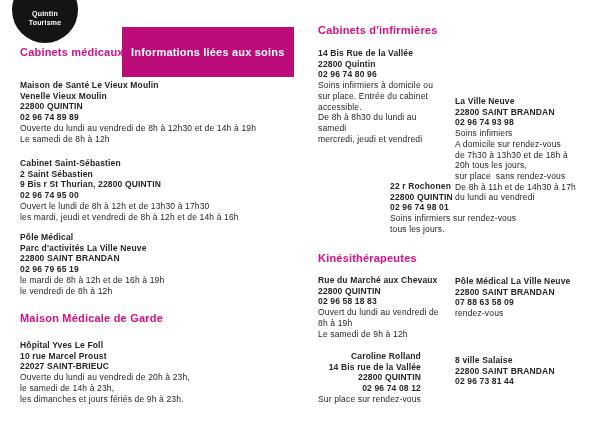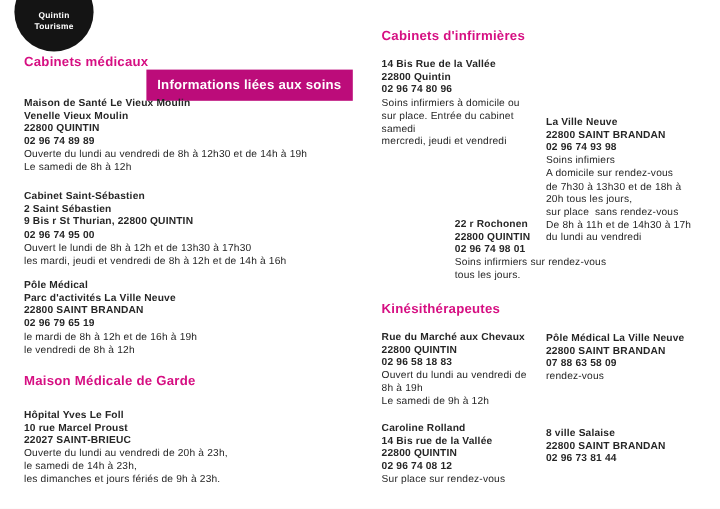--- a/index.html
+++ b/index.html
@@ -19,43 +19,43 @@
     background:var(--c-logo);border-radius:50%;
   }
   .logo-text{
     position:absolute;top:32px;left:0;width:100%;
     text-align:center;color:#ffffff;font-weight:bold;
     font-size:7px;line-height:9px;letter-spacing:.2px;
   }
   .banner{
     position:absolute;left:122px;top:27px;height:18px;line-height:18px;
     background:var(--c-banner);color:#ffffff;font-weight:bold;
-    font-size:11px;padding:4px 9px;letter-spacing:.2px;white-space:pre;margin-top:31px;
+    font-size:11px;padding:16px 9px;letter-spacing:.2px;white-space:pre;
   }
   .heading{
     position:absolute;margin:0;color:var(--c-heading);
     font-size:11px;font-weight:bold;letter-spacing:.2px;white-space:pre;
   }
   .block{position:absolute;color:var(--c-text);}
   .line{font-size:8.5px;line-height:10.7px;letter-spacing:.15px;white-space:pre;}
   .line.b{font-weight:bold;}
   
   #h-med{left:20px;top:46px;}
   #b-maison{left:20px;top:80px;}
   #b-sebastien{left:20px;top:158px;}
   #b-pole{left:20px;top:232px;}
   #h-garde{left:20px;top:312px;}
   #b-hopital{left:20px;top:340px;}
   
   #h-inf{left:318px;top:24px;}
   #b-vallee{left:318px;top:48px;}
-  #b-rochonen{left:379px;top:181px;}
+  #b-rochonen{left:390px;top:181px;}
   #h-kine{left:318px;top:252px;}
   #b-chevaux{left:318px;top:275px;}
-  #b-rolland{left:318px;top:351px;}
+  #b-rolland{left:318px;top:351px;text-align:right;}
   
   #b-villeneuve{left:455px;top:48px;margin-top:48px;}
   #b-polevn{left:455px;top:276px;}
   #b-salaise{left:455px;top:355px;}
 </style>
 </head>
 <body>
 
 <div class="page">
 
@@ -103,20 +103,22 @@
       <div class="line">les dimanches et jours fériés de 9h à 23h.</div>
     </div>
 
   <h2 id="h-inf" class="heading">Cabinets d'infirmières</h2>
   <div id="b-vallee" class="block">
       <div class="line b">14 Bis Rue de la Vallée</div>
       <div class="line b">22800 Quintin</div>
       <div class="line b">02 96 74 80 96</div>
       <div class="line">Soins infirmiers à domicile ou</div>
       <div class="line">sur place. Entrée du cabinet</div>
+      <div class="line">accessible.</div>
+      <div class="line">De 8h à 8h30 du lundi au</div>
       <div class="line">samedi</div>
       <div class="line">mercredi, jeudi et vendredi</div>
     </div>
   <div id="b-rochonen" class="block">
       <div class="line b">22 r Rochonen</div>
       <div class="line b">22800 QUINTIN</div>
       <div class="line b">02 96 74 98 01</div>
       <div class="line">Soins infirmiers sur rendez-vous</div>
       <div class="line">tous les jours.</div>
     </div>

